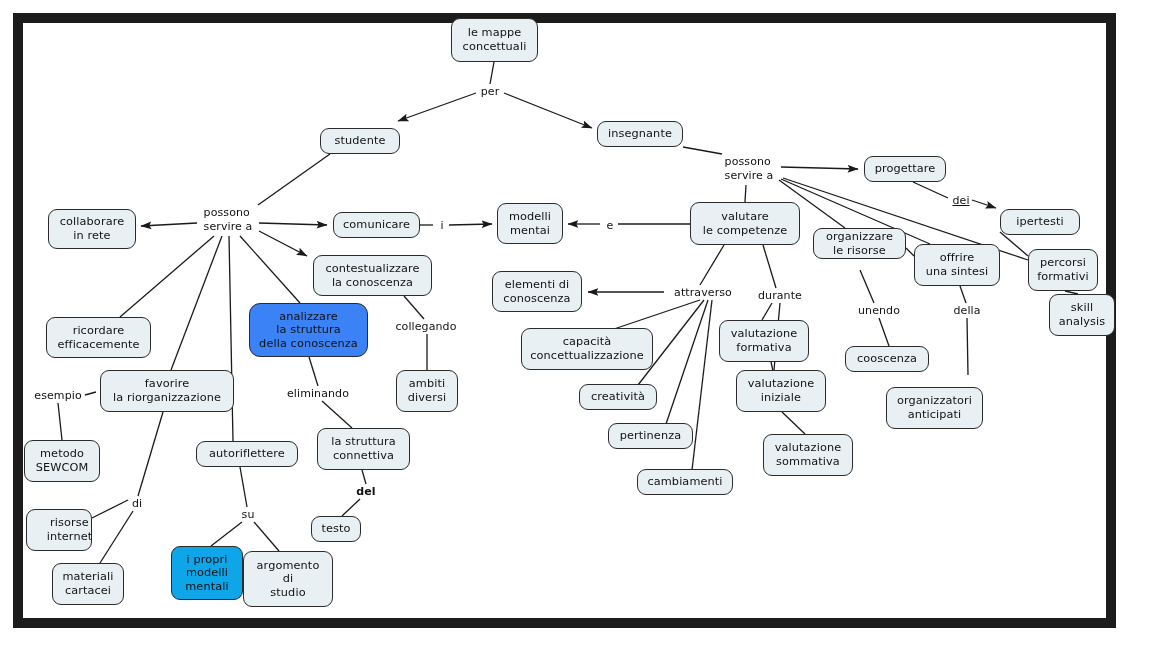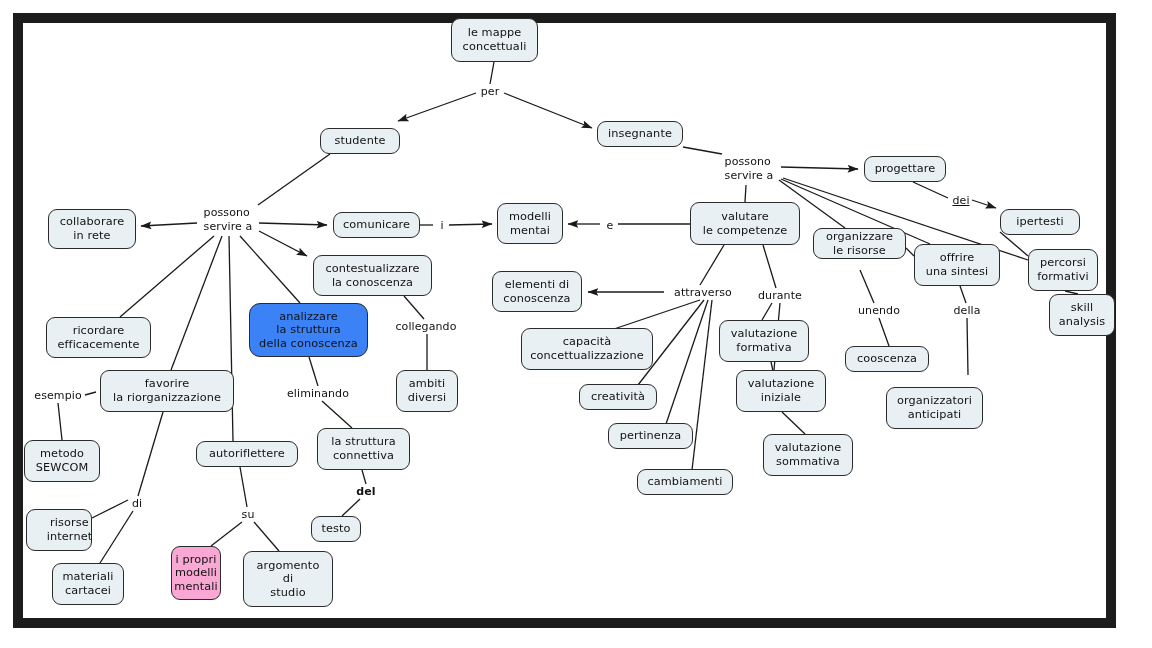--- a/index.html
+++ b/index.html
@@ -140,21 +140,21 @@
       <div class="node" style="left: 317px; top: 428px; width: 93px; height: 42px; background: rgb(233, 240, 243); border-color: rgb(43, 43, 43); color: rgb(17, 17, 17);">la struttura
 connettiva</div>
       <div class="node" style="left: 763px; top: 434px; width: 90px; height: 42px; background: rgb(233, 240, 243); border-color: rgb(43, 43, 43); color: rgb(17, 17, 17);">valutazione
 sommativa</div>
       <div class="node" style="left: 637px; top: 469px; width: 96px; height: 26px; background: rgb(233, 240, 243); border-color: rgb(43, 43, 43); color: rgb(17, 17, 17);">cambiamenti</div>
       <div class="node" style="left: 26px; top: 509px; width: 66px; height: 42px; background: rgb(233, 240, 243); border-color: rgb(43, 43, 43); color: rgb(17, 17, 17); padding-left: 26px;">risorse
 internet</div>
       <div class="node" style="left: 311px; top: 516px; width: 50px; height: 26px; background: rgb(233, 240, 243); border-color: rgb(43, 43, 43); color: rgb(17, 17, 17);">testo</div>
       <div class="node" style="left: 52px; top: 563px; width: 72px; height: 42px; background: rgb(233, 240, 243); border-color: rgb(43, 43, 43); color: rgb(17, 17, 17);">materiali
 cartacei</div>
-      <div class="node" style="left: 171px; top: 546px; width: 50px; height: 54px; background: #f9a8d4; border-color: rgb(43, 43, 43); color: rgb(17, 17, 17);">i propri
+      <div class="node" style="left: 171px; top: 546px; width: 72px; height: 54px; background: #0ea5e9; border-color: rgb(43, 43, 43); color: rgb(17, 17, 17);">i propri
 modelli
 mentali</div>
       <div class="node" style="left: 243px; top: 551px; width: 90px; height: 56px; background: rgb(233, 240, 243); border-color: rgb(43, 43, 43); color: rgb(17, 17, 17);">argomento
 di
 studio</div>
     </div>
   <div id="labels-layer">
       <div class="linklabel" style="left: 476px; top: 84px; width: 28px; height: 15px; color: rgb(17, 17, 17);">per</div>
       <div class="linklabel" style="left: 197px; top: 205px; width: 62px; height: 30px; color: rgb(17, 17, 17);">possono
 servire a</div>

